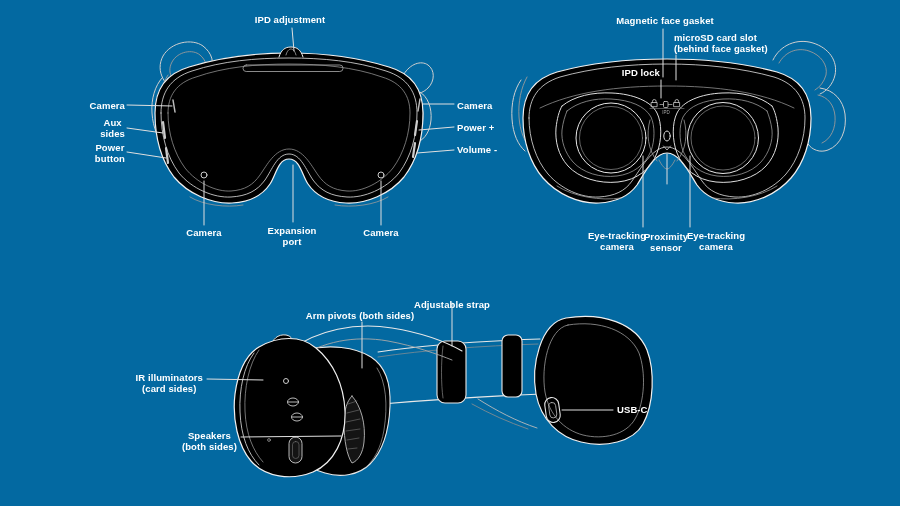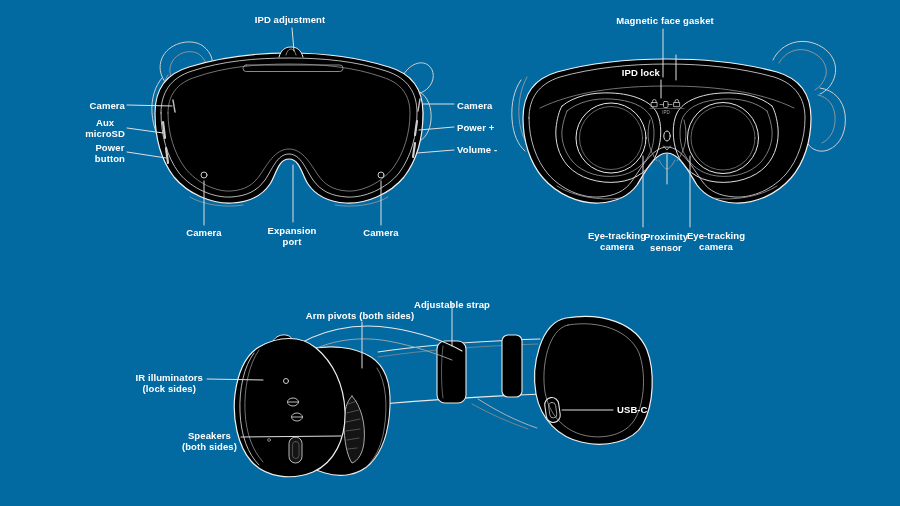--- a/index.html
+++ b/index.html
@@ -201,41 +201,43 @@
     <line x1="362" y1="322" x2="362" y2="368"></line>
     <line x1="207" y1="379" x2="263" y2="380"></line>
     <line x1="241" y1="437" x2="341" y2="436"></line>
     <line x1="562" y1="410" x2="613" y2="410"></line>
   </g>
 </svg>
 
 <div class="label ta-c" style="left:290px;top:14px;">IPD adjustment</div>
 <div class="label ta-r" style="right:775px;top:100px;">Camera</div>
 <div class="label ta-r" style="right:775px;top:117px;">Aux
-microSD</div>
+sides</div>
 <div class="label ta-r" style="right:775px;top:142px;">Power
 button</div>
 <div class="label ta-l" style="left:457px;top:100px;">Camera</div>
 <div class="label ta-l" style="left:457px;top:122px;">Power +</div>
 <div class="label ta-l" style="left:457px;top:144px;">Volume -</div>
 <div class="label ta-c" style="left:204px;top:227px;">Camera</div>
 <div class="label ta-c" style="left:292px;top:225px;">Expansion
 port</div>
 <div class="label ta-c" style="left:381px;top:227px;">Camera</div>
 
 <div class="label ta-c" style="left:665px;top:15px;">Magnetic face gasket</div>
+<div class="label ta-l" style="left:674px;top:32px;">microSD card slot
+(behind face gasket)</div>
 <div class="label ta-r" style="right:240px;top:67px;">IPD lock</div>
 <div class="label ta-c" style="left:666px;top:187px;margin-top:44px;">Proximity
 sensor</div>
 <div class="label ta-c" style="left:617px;top:230px;">Eye-tracking
 camera</div>
 <div class="label ta-c" style="left:716px;top:230px;">Eye-tracking
 camera</div>
 
 <div class="label ta-c" style="left:452px;top:299px;">Adjustable strap</div>
 <div class="label ta-c" style="left:360px;top:310px;">Arm pivots (both sides)</div>
 <div class="label ta-r" style="right:697px;top:372px;">IR illuminators
-(lock sides)</div>
+(card sides)</div>
 <div class="label ta-r" style="right:663px;top:430px;">Speakers
 (both sides)</div>
 <div class="label ta-l" style="left:617px;top:404px;">USB-C</div>
 
 </div>
 
 </body></html>

